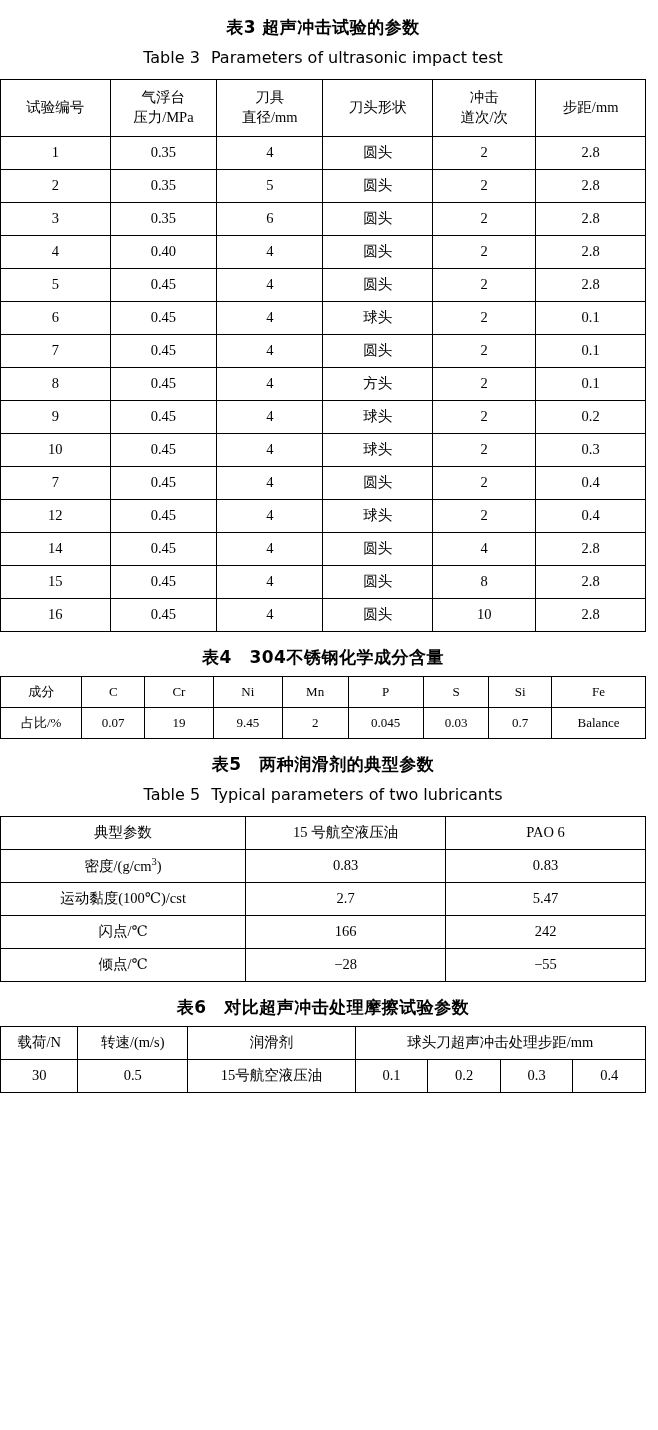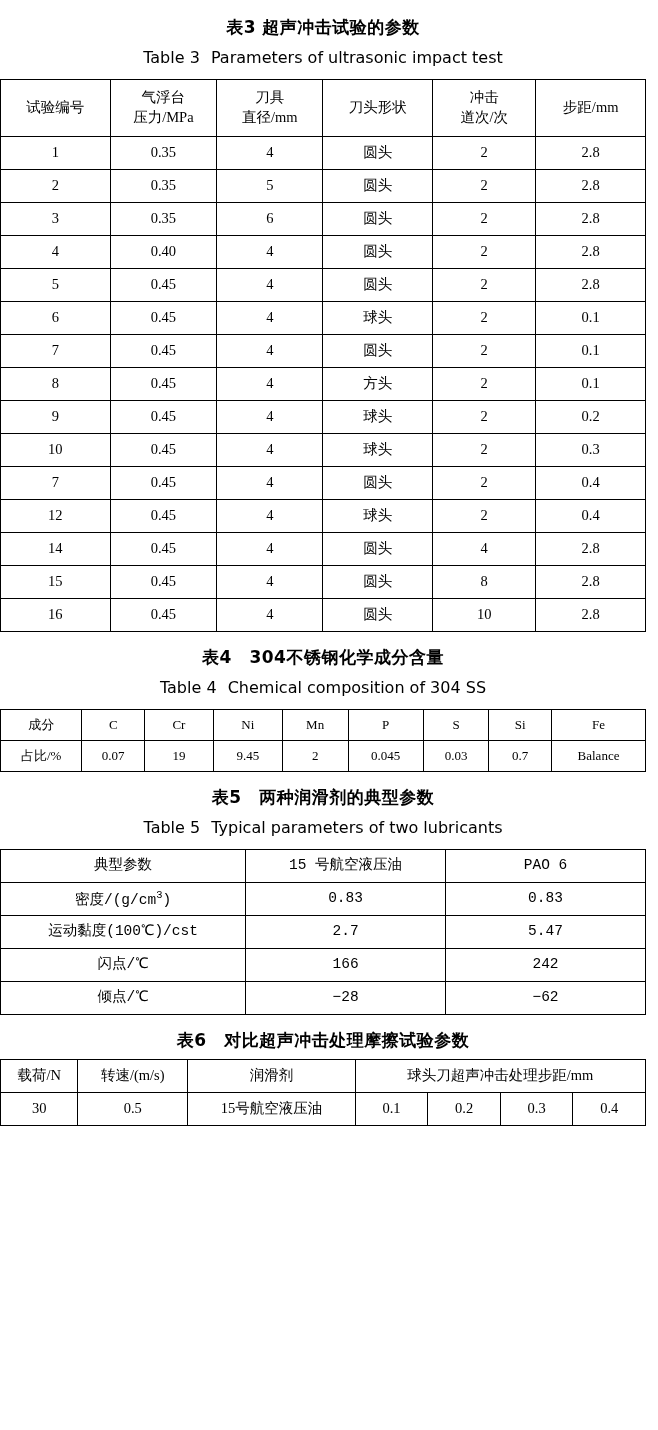--- a/index.html
+++ b/index.html
@@ -69,21 +69,20 @@
     padding: 3px 4px;
   }
   table.data.t4 td, table.data.t4 th {
     height: 24px;
     padding: 3px 2px;
     font-size: 13px;
   }
   table.data.t5 td, table.data.t5 th {
     height: 26px;
     padding: 3px 4px;
-    font-family: Liberation Mono, monospace;
   }
   table.data.t6 td, table.data.t6 th {
     height: 26px;
     padding: 3px 3px;
     margin-top: 20px;
   }
   .hdr-2line {
     display: block;
   }
   sup {
@@ -256,24 +255,20 @@
           <td>圆头</td>
           <td>10</td>
           <td>2.8</td>
         </tr>
       </tbody>
     </table>
   </div>
 
   <div class="tbl-block">
     <div class="cap-cn">表4　304不锈钢化学成分含量</div>
-    <div class="cap-en">
-      <span class="lbl">Table 4</span>
-      <span>Chemical composition of 304 SS</span>
-    </div>
     <table class="data t4">
       <colgroup>
         <col style="width:13%">
         <col style="width:10%">
         <col style="width:11%">
         <col style="width:11%">
         <col style="width:10.5%">
         <col style="width:12%">
         <col style="width:10.5%">
         <col style="width:10%">
@@ -337,21 +332,21 @@
           <td>5.47</td>
         </tr>
         <tr>
           <td>闪点/℃</td>
           <td>166</td>
           <td>242</td>
         </tr>
         <tr>
           <td>倾点/℃</td>
           <td>−28</td>
-          <td>−62</td>
+          <td>−55</td>
         </tr>
       </tbody>
     </table>
   </div>
 
   <div class="tbl-block">
     <div class="cap-cn">表6　对比超声冲击处理摩擦试验参数</div>
     <table class="data t6">
       <colgroup>
         <col style="width:12%">

